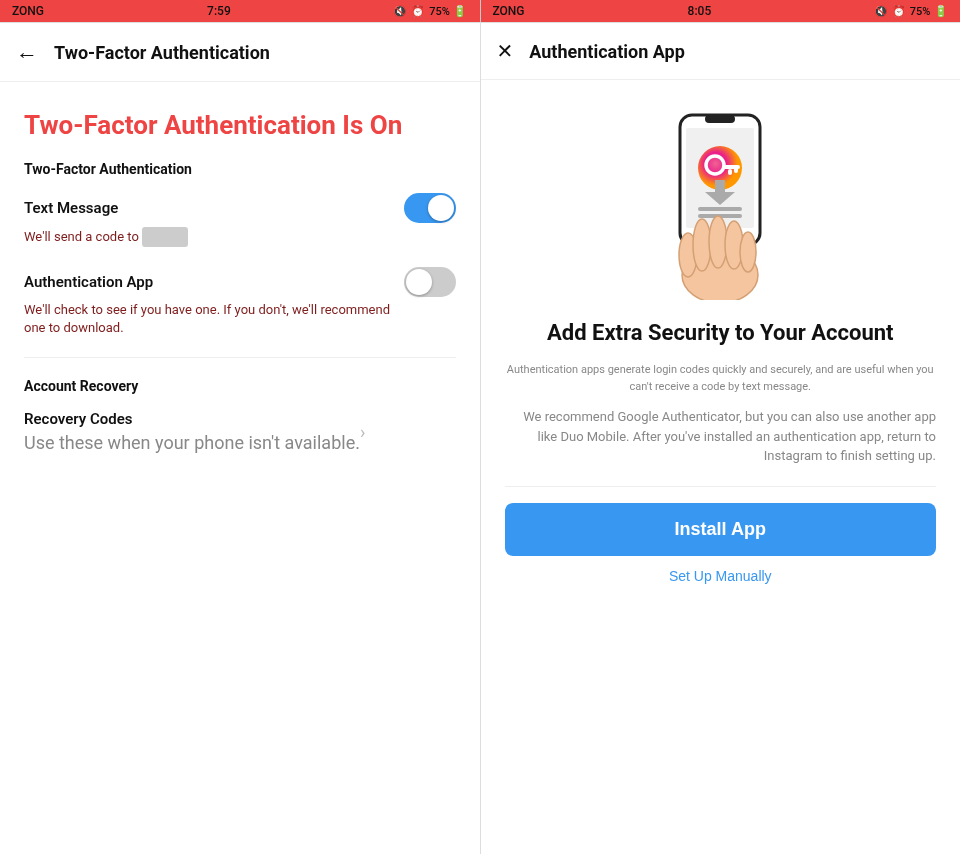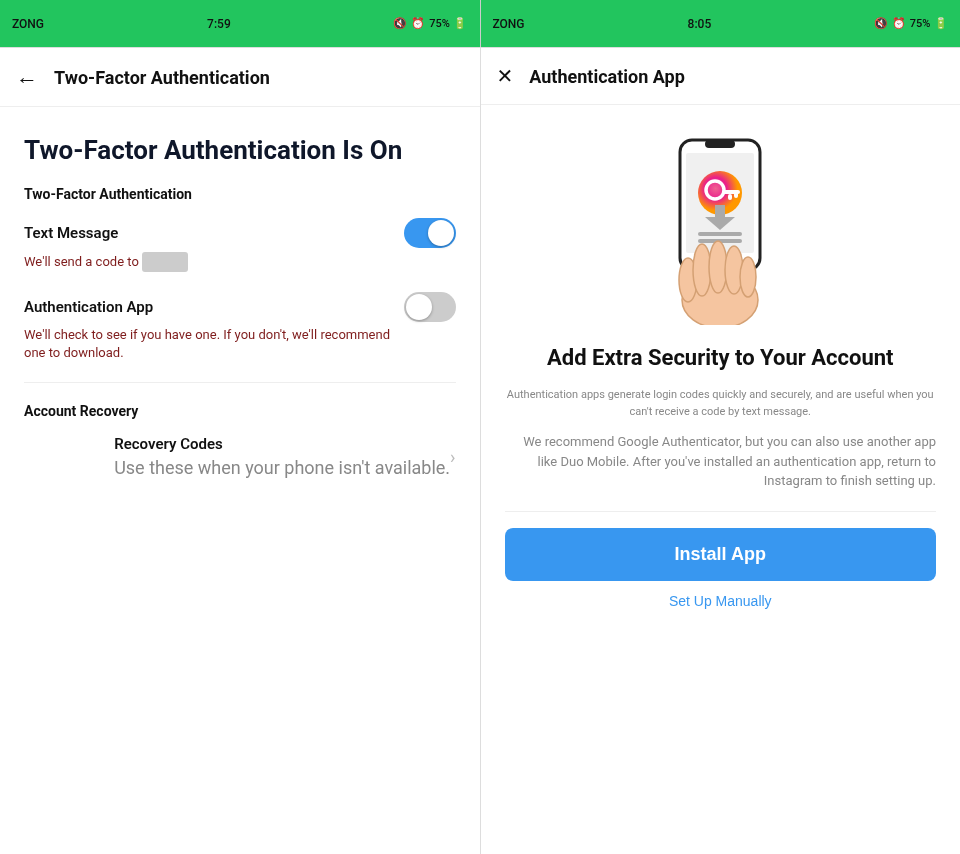--- a/index.html
+++ b/index.html
@@ -9,22 +9,22 @@
       font-family: -apple-system, BlinkMacSystemFont, 'Segoe UI', Roboto, sans-serif;
       background: #fff;
       overflow: hidden;
       display: flex;
       flex-direction: column;
     }
 
     
     .status-bar {
       display: flex;
-      height: 48px;
-      background: #22c55e;
+      height: 23px;
+      background: #ef4444;
       border-bottom: 1px solid #ddd;
     }
     .status-bar-left, .status-bar-right {
       flex: 1;
       display: flex;
       align-items: center;
       justify-content: space-between;
       padding: 0 12px;
       font-size: 12px;
       color: #111;
@@ -74,21 +74,21 @@
     }
 
     .left-body {
       padding: 28px 24px;
       flex: 1;
     }
 
     .tfa-main-title {
       font-size: 26px;
       font-weight: 700;
-      color: #0f172a;
+      color: #ef4444;
       line-height: 1.2;
       margin-bottom: 20px;
     }
 
     .tfa-description {
       font-size: 14px;
       color: #888;
       line-height: 1.5;
       text-align: center;
       margin-bottom: 36px;
@@ -151,21 +151,21 @@
     .toggle.off .toggle-knob { left: 2px; }
 
     .divider {
       height: 1px;
       background: #eee;
       margin: 20px 0;
     }
 
     .recovery-row {
       display: flex;
-      justify-content: flex-end;
+      justify-content: flex-start;
       align-items: center;
     }
     .recovery-label {
       font-size: 15px;
       font-weight: 600;
       color: #111;
     }
     .recovery-desc {
       font-size: 18px;
       color: #888;

